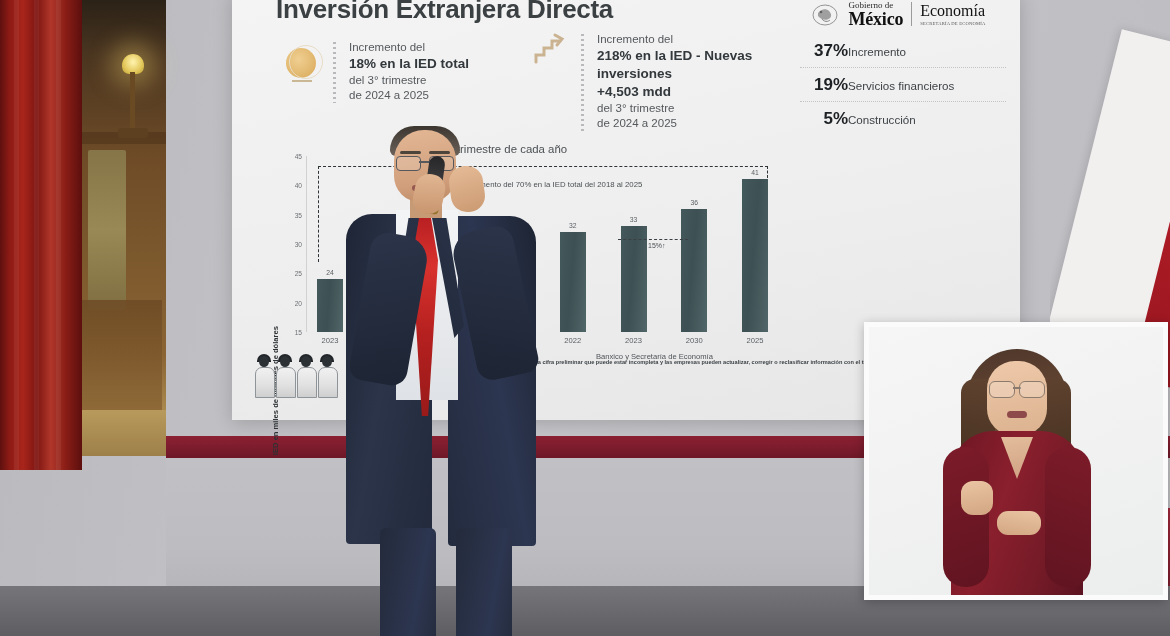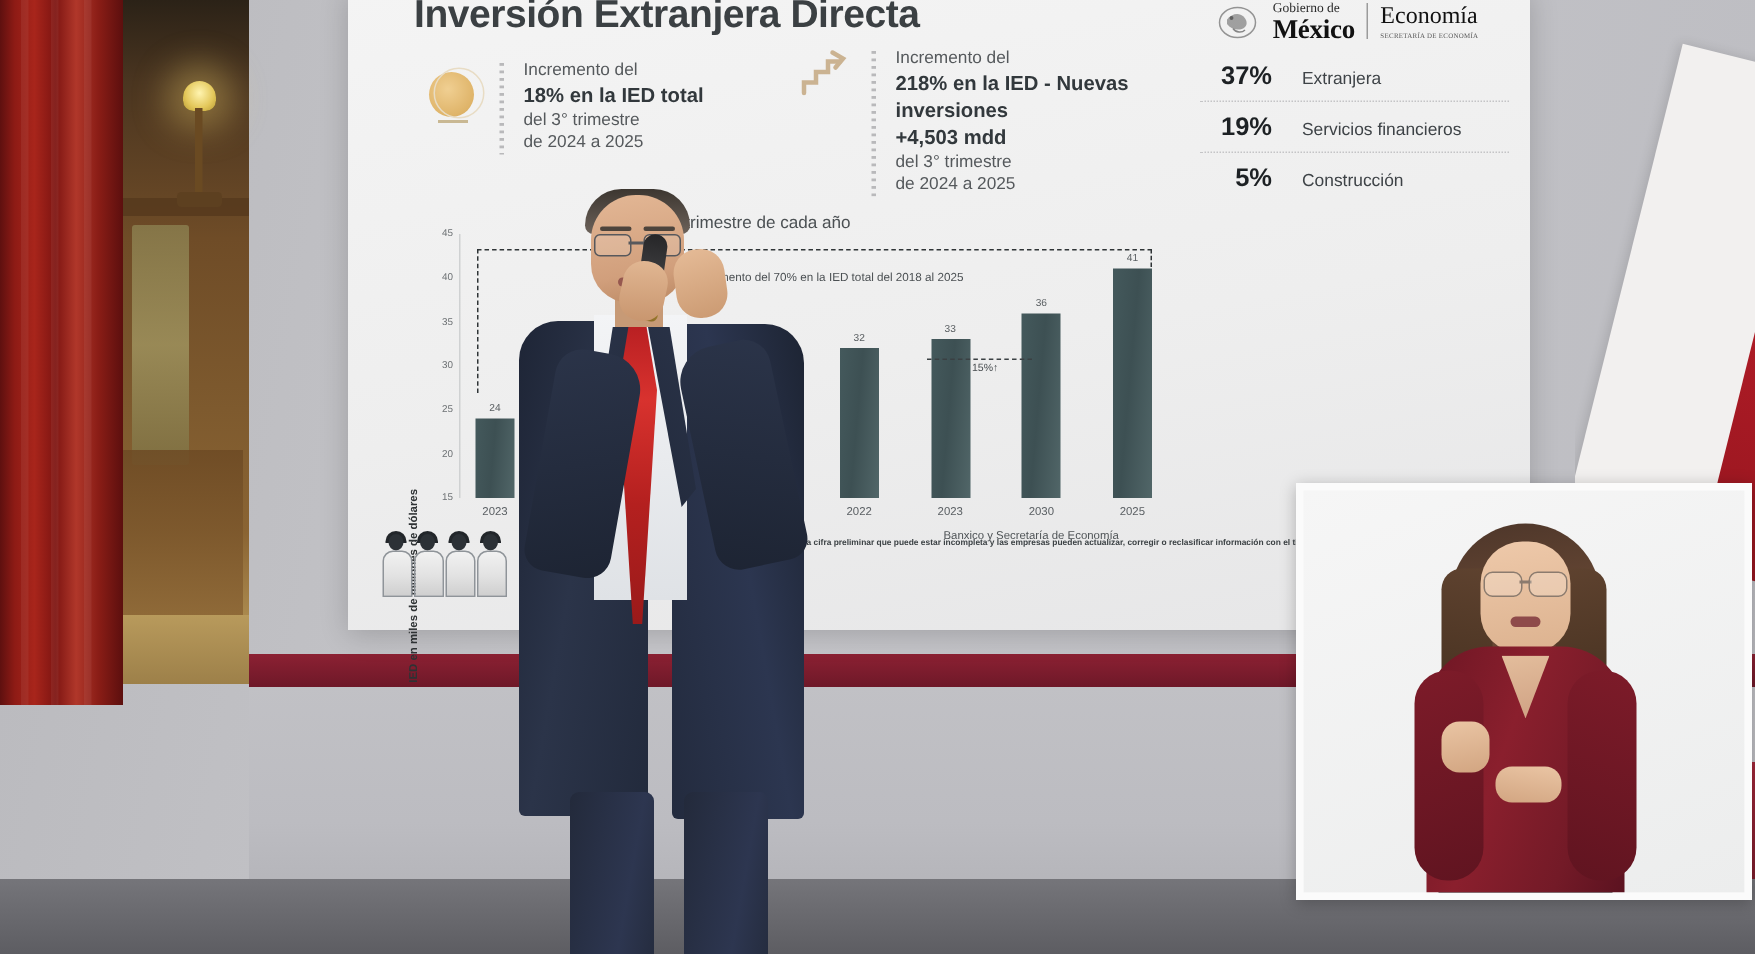--- a/index.html
+++ b/index.html
@@ -74,21 +74,21 @@
   .right-panel{position:absolute;left:552px;top:2px;width:228px;}
   .gob-row{display:flex;align-items:center;justify-content:center;gap:8px;height:40px;}
   .eagle{width:30px;height:30px;position:relative;opacity:.8;}
   .gob-txt{line-height:1;text-align:left;}
   .gob-small{font-family:"Liberation Serif",serif;font-size:9px;color:#2b2b2b;display:block;}
   .gob-big{font-family:"Liberation Serif",serif;font-size:18px;color:#111;display:block;font-weight:bold;letter-spacing:-.2px;}
   .gob-sep{width:1px;height:24px;background:#9b9b9b;}
   .econ{font-family:"Liberation Serif",serif;font-size:16px;color:#111;}
   .econ-sub{display:block;font-size:4.6px;color:#555;letter-spacing:.2px;margin-top:1px;}
   .sectors-title{text-align:center;font-size:13.4px;font-weight:bold;color:#262a2d;line-height:1.3;margin-top:6px;}
-  .sector-row{display:flex;align-items:baseline;gap:20px;padding:7px 0 6px 18px;}
+  .sector-row{display:flex;align-items:baseline;gap:0;padding:7px 0 6px 18px;}
   .sector-pct{font-size:17px;font-weight:bold;color:#1d2124;min-width:46px;text-align:right;}
   .sector-name{font-size:11.6px;color:#3e4347;}
   .sector-div{height:0;border-top:1.6px dotted #c4c4c6;margin:0 6px 0 16px;}
 
   
   .chart{position:absolute;left:34px;top:152px;width:516px;height:212px;}
   .chart-title{position:absolute;left:130px;top:-1px;font-size:11.4px;color:#4b5053;white-space:nowrap;}
   .ylabel{position:absolute;left:-2px;top:10px;width:14px;height:172px;}
   .ylabel span{display:block;transform:rotate(-90deg) translateX(-100%);transform-origin:0 0;
     white-space:nowrap;font-size:7.6px;font-weight:bold;color:#2e3234;position:absolute;left:7px;top:172px;}
@@ -101,21 +101,21 @@
   .bar{width:26px;background:linear-gradient(95deg,#44595c 0%,#3d5053 45%,#516668 100%);}
   .barval{position:absolute;left:50%;transform:translateX(-50%);font-size:6.8px;color:#5a5f62;}
   .xaxis{position:absolute;left:41px;right:4px;top:192px;height:14px;display:flex;justify-content:space-between;padding:0 10px;}
   .xlab{width:26px;text-align:center;font-size:7.6px;color:#5b6064;}
   .dash-top{position:absolute;left:52px;top:22px;right:14px;height:0;border-top:1.8px dashed #2f3436;}
   .dash-left{position:absolute;left:52px;top:22px;width:0;height:96px;border-left:1.8px dashed #2f3436;}
   .dash-right{position:absolute;right:14px;top:22px;width:0;height:12px;border-left:1.8px dashed #2f3436;}
   .growth-note{position:absolute;left:196px;top:36px;font-size:7.8px;color:#4b5053;white-space:nowrap;}
   .mini-dash{position:absolute;left:352px;top:95px;width:70px;height:0;border-top:1.4px dashed #3a4043;}
   .mini-lab{position:absolute;left:382px;top:98px;font-size:7px;color:#4a4f52;white-space:nowrap;}
-  .source{position:absolute;left:330px;top:208px;font-size:7.6px;color:#4e5356;white-space:nowrap;margin-left:33px;}
+  .source{position:absolute;left:330px;top:208px;font-size:7.6px;color:#4e5356;white-space:nowrap;}
 
   .footnote{position:absolute;left:196px;top:366px;width:470px;font-size:5.6px;color:#3c4245;
     line-height:1.5;font-weight:bold;}
 
   
   .emblem{position:absolute;left:22px;top:356px;width:200px;height:56px;}
   .emblem-people{position:absolute;left:0;top:4px;width:86px;height:44px;display:flex;gap:1px;align-items:flex-end;}
   .person{position:relative;width:20px;height:42px;}
   .p-head{position:absolute;left:5px;top:2px;width:10px;height:11px;border-radius:50%;background:#2c3136;}
   .p-hair{position:absolute;left:3px;top:0px;width:14px;height:8px;border-radius:7px 7px 0 0;background:#22262a;}
@@ -293,21 +293,21 @@
         <div class="gob-sep"></div>
         <div class="econ">
           <span>Economía</span>
           <span class="econ-sub">SECRETARÍA DE ECONOMÍA</span>
         </div>
       </div>
 
 
       <div class="sector-row">
         <div class="sector-pct">37%</div>
-        <div class="sector-name">Extranjera</div>
+        <div class="sector-name">Incremento</div>
       </div>
       <div class="sector-div"></div>
       <div class="sector-row">
         <div class="sector-pct">19%</div>
         <div class="sector-name">Servicios financieros</div>
       </div>
       <div class="sector-div"></div>
       <div class="sector-row">
         <div class="sector-pct">5%</div>
         <div class="sector-name">Construcción</div>

